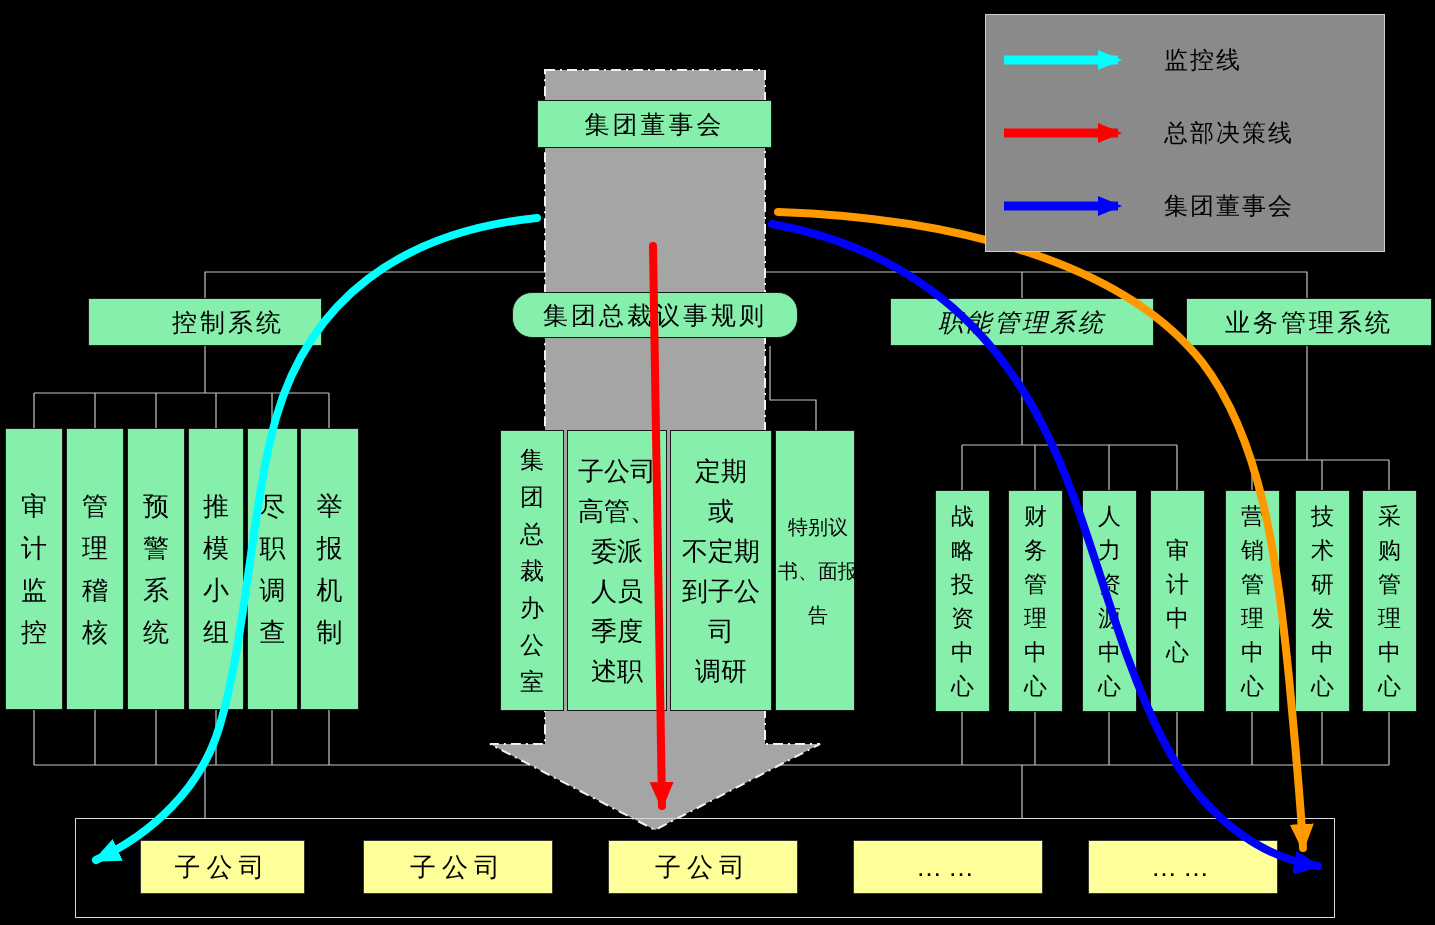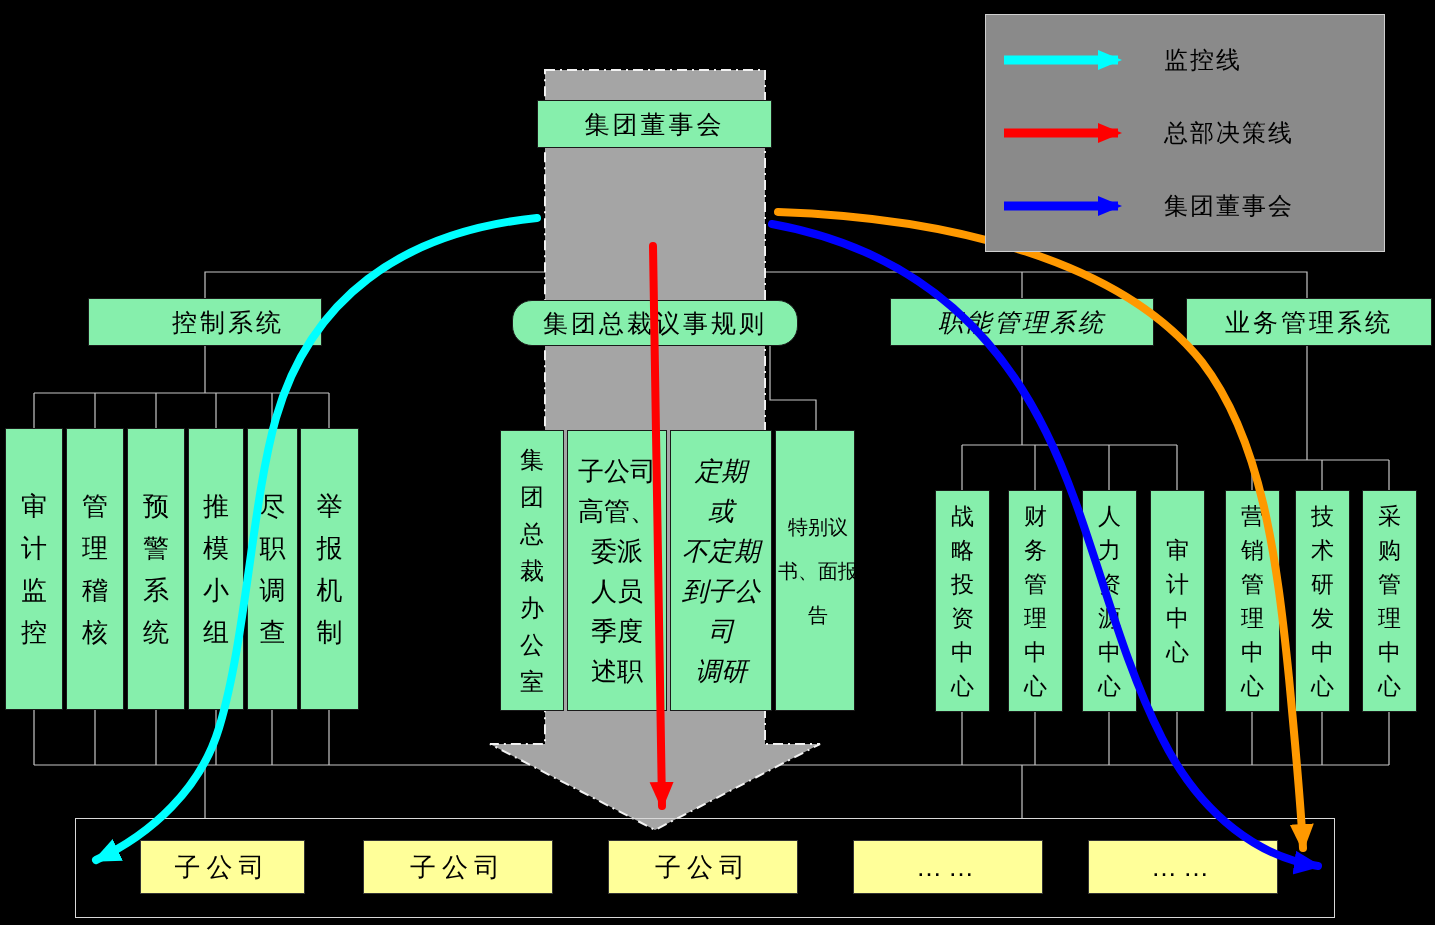--- a/index.html
+++ b/index.html
@@ -54,21 +54,21 @@
          M205 765 V818 M1022 765 V818
          M1022 346 V445 M962 445 H1177 M962 445 V490 M1035 445 V490 M1109 445 V490 M1177 445 V490
          M962 712 V765 M1035 712 V765 M1109 712 V765 M1177 712 V765
          M1307 346 V460 M1252 460 H1389 M1252 460 V490 M1322 460 V490 M1389 460 V490
          M1252 712 V765 M1322 712 V765 M1389 712 V765
          M770 346 V400 H816 V430" fill="none" stroke="#c6c6c6" stroke-width="1.2"></path>
     <path d="M545 70 L765 70 L765 744 L820 744 L655 830 L490 744 L545 744 Z" fill="#A5A5A5" stroke="#f2f2f2" stroke-width="2" stroke-dasharray="10 5 2 5"></path>
   </svg>
 
   <div class="gbox head" style="left:537px; top:100px; width:235px; height:48px;">集团董事会</div>
-  <div class="gbox head" style="left:512px; top:300px; width:286px; height:46px;border-radius:20px;">集团总裁议事规则</div>
+  <div class="gbox head" style="left:512px; top:292px; width:286px; height:46px;border-radius:20px;">集团总裁议事规则</div>
 
   <div class="gbox head" style="left:88px; top:298px; width:234px; height:48px;padding-left:46px;">控制系统</div>
   <div class="gbox head" style="left:890px; top:298px; width:264px; height:48px;font-style:italic;">职能管理系统</div>
   <div class="gbox head" style="left:1186px; top:298px; width:246px; height:48px;">业务管理系统</div>
 
   <div class="gbox vtext lc" style="left:5px;   top:428px; width:58px; height:282px;">审
 计
 监
 控</div>
   <div class="gbox vtext lc" style="left:66px;  top:428px; width:58px; height:282px;">管
@@ -98,21 +98,21 @@
 裁
 办
 公
 室</div>
   <div class="gbox vtext mid" style="left:567px; top:430px; width:100px; height:281px;">子公司
 高管、
 委派
 人员
 季度
 述职</div>
-  <div class="gbox vtext mid" style="left:670px; top:430px; width:102px; height:281px;font-style:italic;">定期
+  <div class="gbox vtext mid" style="left:670px; top:430px; width:102px; height:281px;">定期
 或
 不定期
 到子公
 司
 调研</div>
   <div class="gbox vtext special" style="left:775px; top:430px; width:80px; height:281px;">特别议
 书、面报
 告</div>
 
   <div class="gbox vtext rc" style="left:935px;  top:490px; width:55px; height:222px;">战

